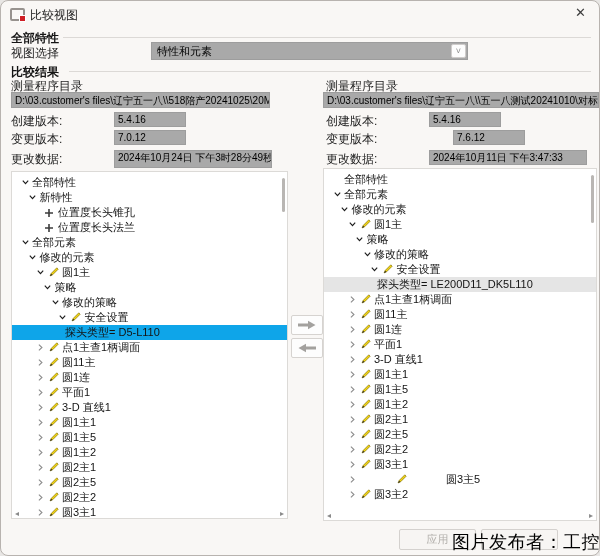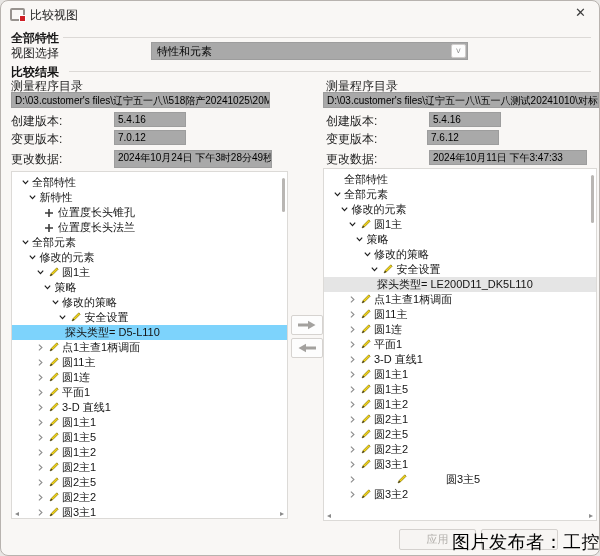--- a/index.html
+++ b/index.html
@@ -27,21 +27,21 @@
                   font-size:9px;line-height:12px;color:#8b8b8b;}
   
   .tree-panel{position:absolute;background:#ffffff;border:1px solid #dcdad7;box-sizing:border-box;overflow:hidden;}
   .tree-rows{position:absolute;left:0;top:3px;right:0;}
   .tree-row{height:15px;display:flex;align-items:center;font-size:11px;white-space:nowrap;cursor:default;}
   .tree-row .expander{width:10px;height:10px;flex:none;margin-right:2px;display:inline-flex;align-items:center;justify-content:center;}
   .tree-row .spacer{visibility:hidden;}
   .tree-row .icon{width:12px;height:12px;flex:none;margin-right:3px;display:inline-flex;align-items:center;justify-content:center;}
   .tree-row .icon.plus-slot{margin-left:8px;}
   .tree-row .tlabel{color:#141414;}
-  .tree-row.sel-gray{background:#7dd3fc;}
+  .tree-row.sel-gray{background:#0ea5e9;}
   .tree-row.sel-blue{background:#e5e5e5;}
   .vscroll{position:absolute;width:3px;background:#b9b6b3;right:2px;border-radius:2px;}
   .hscroll-arrow{position:absolute;bottom:0;font-size:8px;line-height:9px;color:#8a8a8a;}
   
   .xfer-btn{position:absolute;left:290px;width:32px;height:20px;background:#fdfdfd;border:1px solid #d6d3d0;
             border-radius:2px;box-sizing:border-box;display:flex;align-items:center;justify-content:center;cursor:pointer;}
   
   .foot-btn{position:absolute;top:528px;width:77px;height:21px;background:#f7f5f3;border:1px solid #d4d1ce;
             border-radius:2px;box-sizing:border-box;font-size:11px;color:#b3b0ac;text-align:center;line-height:19px;cursor:default;}
   .watermark{position:absolute;left:451px;top:529px;font-size:18px;color:#000;
@@ -79,21 +79,21 @@
   <div class="lbl" style="left:10px;top:130px;">变更版本:</div>
   <div class="gfield" style="left:113px;top:129px;width:72px;height:15px;">7.0.12</div>
   <div class="lbl" style="left:10px;top:150px;">更改数据:</div>
   <div class="gfield" style="left:113px;top:149px;width:158px;height:18px;">2024年10月24日   下午3时28分49秒</div>
 
   <div class="lbl" style="left:325px;top:77px;">测量程序目录</div>
   <div class="gfield" style="left:322px;top:91px;width:276px;height:16px;line-height:15px;">D:\03.customer's files\辽宁五一八\\五一八测试20241010\对标程序和结果</div>
   <div class="lbl" style="left:325px;top:112px;">创建版本:</div>
   <div class="gfield" style="left:428px;top:111px;width:72px;height:15px;">5.4.16</div>
   <div class="lbl" style="left:325px;top:130px;">变更版本:</div>
-  <div class="gfield" style="left:426px;top:129px;width:72px;height:15px;">7.6.12</div>
+  <div class="gfield" style="left:452px;top:129px;width:72px;height:15px;">7.6.12</div>
   <div class="lbl" style="left:325px;top:150px;">更改数据:</div>
   <div class="gfield" style="left:428px;top:149px;width:158px;height:15px;">2024年10月11日   下午3:47:33</div>
 
   <div class="tree-panel" style="left:10px;top:170px;width:277px;height:348px;">
     <div class="tree-rows">
         <div class="tree-row" style="padding-left: 8px;">
           <span class="expander">
             <svg width="9" height="9" viewBox="0 0 10 10">
               <path d="M2 3 L5 6.2 L8 3" fill="none" stroke="#1f1f1f" stroke-width="1.3"></path>
             </svg>

